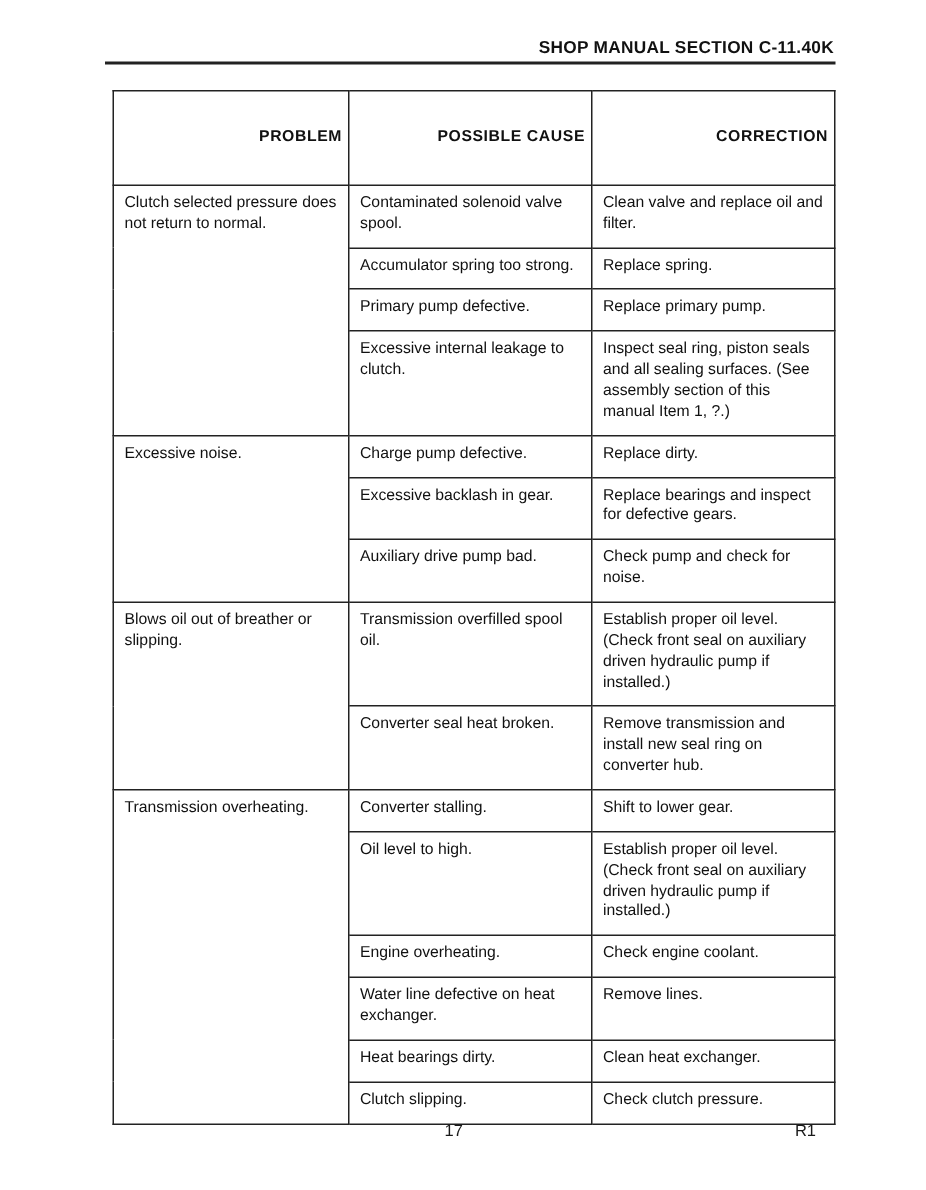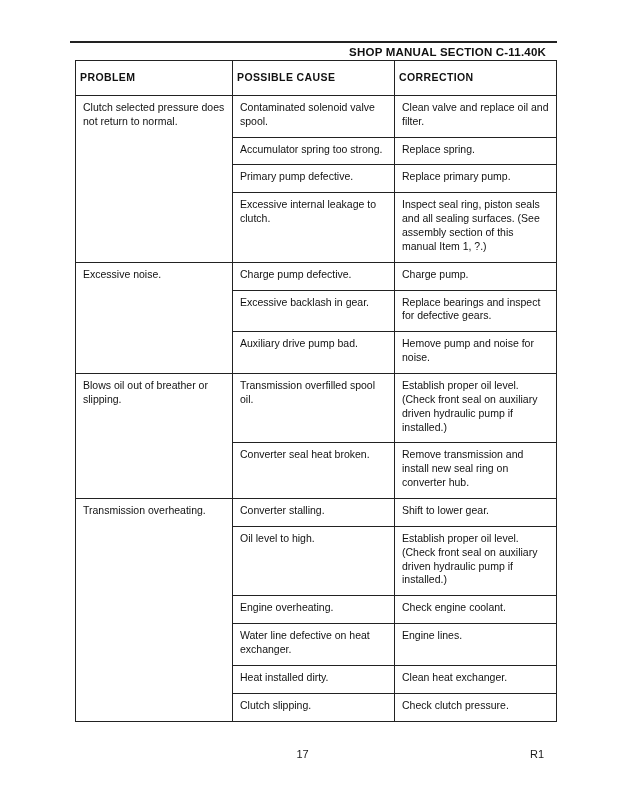--- a/index.html
+++ b/index.html
@@ -14,23 +14,22 @@
   }
   .page {
     position: absolute;
     inset: 0;
     background: #ffffff;
   }
   .page-header {
     position: absolute;
     top: 22px;
     left: 72px;
-    right: 71px;
+    right: 61px;
     text-align: right;
-    margin-top: 20px;
   }
   .header-title {
     font-size: 11.5px;
     font-weight: bold;
     letter-spacing: 0.2px;
     color: #111;
   }
   .header-rule {
     position: absolute;
     top: 41px;
@@ -50,24 +49,24 @@
   .trouble-table th,
   .trouble-table td {
     border: 1px solid #222;
     font-size: 10.5px;
     line-height: 1.32;
     vertical-align: top;
     text-align: left;
     color: #111;
   }
   .trouble-table th {
-    text-align: left;
+    text-align: right;
     font-weight: bold;
     letter-spacing: 0.4px;
-    padding: 10px 4px;
+    padding: 24px 4px;
     font-size: 10.5px;
   }
   .trouble-table td {
     padding: 5px 6px 8px 7px;
     margin-left: 22px;
   }
   .col-problem   { width: 157px; }
   .col-cause     { width: 162px; }
   .col-correction{ width: 162px; }
   .page-footer {
@@ -127,29 +126,29 @@
           <td class="cause-cell">Primary pump defective.</td>
           <td class="correction-cell">Replace primary pump.</td>
         </tr>
         <tr>
           <td class="cause-cell">Excessive internal leakage to clutch.</td>
           <td class="correction-cell">Inspect seal ring, piston seals and all sealing surfaces. (See assembly section of this manual Item 1, ?.)</td>
         </tr>
         <tr>
           <td rowspan="3" class="problem-cell">Excessive noise.</td>
           <td class="cause-cell">Charge pump defective.</td>
-          <td class="correction-cell">Charge pump.</td>
+          <td class="correction-cell">Replace dirty.</td>
         </tr>
         <tr>
           <td class="cause-cell">Excessive backlash in gear.</td>
           <td class="correction-cell">Replace bearings and inspect for defective gears.</td>
         </tr>
         <tr>
           <td class="cause-cell">Auxiliary drive pump bad.</td>
-          <td class="correction-cell">Hemove pump and noise for noise.</td>
+          <td class="correction-cell">Check pump and check for noise.</td>
         </tr>
         <tr>
           <td rowspan="2" class="problem-cell">Blows oil out of breather or slipping.</td>
           <td class="cause-cell">Transmission overfilled spool oil.</td>
           <td class="correction-cell">Establish proper oil level. (Check front seal on auxiliary driven hydraulic pump if installed.)</td>
         </tr>
         <tr>
           <td class="cause-cell">Converter seal heat broken.</td>
           <td class="correction-cell">Remove transmission and install new seal ring on converter hub.</td>
         </tr>
@@ -161,24 +160,24 @@
         <tr>
           <td class="cause-cell">Oil level to high.</td>
           <td class="correction-cell">Establish proper oil level. (Check front seal on auxiliary driven hydraulic pump if installed.)</td>
         </tr>
         <tr>
           <td class="cause-cell">Engine overheating.</td>
           <td class="correction-cell">Check engine coolant.</td>
         </tr>
         <tr>
           <td class="cause-cell">Water line defective on heat exchanger.</td>
-          <td class="correction-cell">Engine lines.</td>
+          <td class="correction-cell">Remove lines.</td>
         </tr>
         <tr>
-          <td class="cause-cell">Heat installed dirty.</td>
+          <td class="cause-cell">Heat bearings dirty.</td>
           <td class="correction-cell">Clean heat exchanger.</td>
         </tr>
         <tr>
           <td class="cause-cell">Clutch slipping.</td>
           <td class="correction-cell">Check clutch pressure.</td>
         </tr>
       </tbody>
   </table>
 
   <div class="page-footer">

